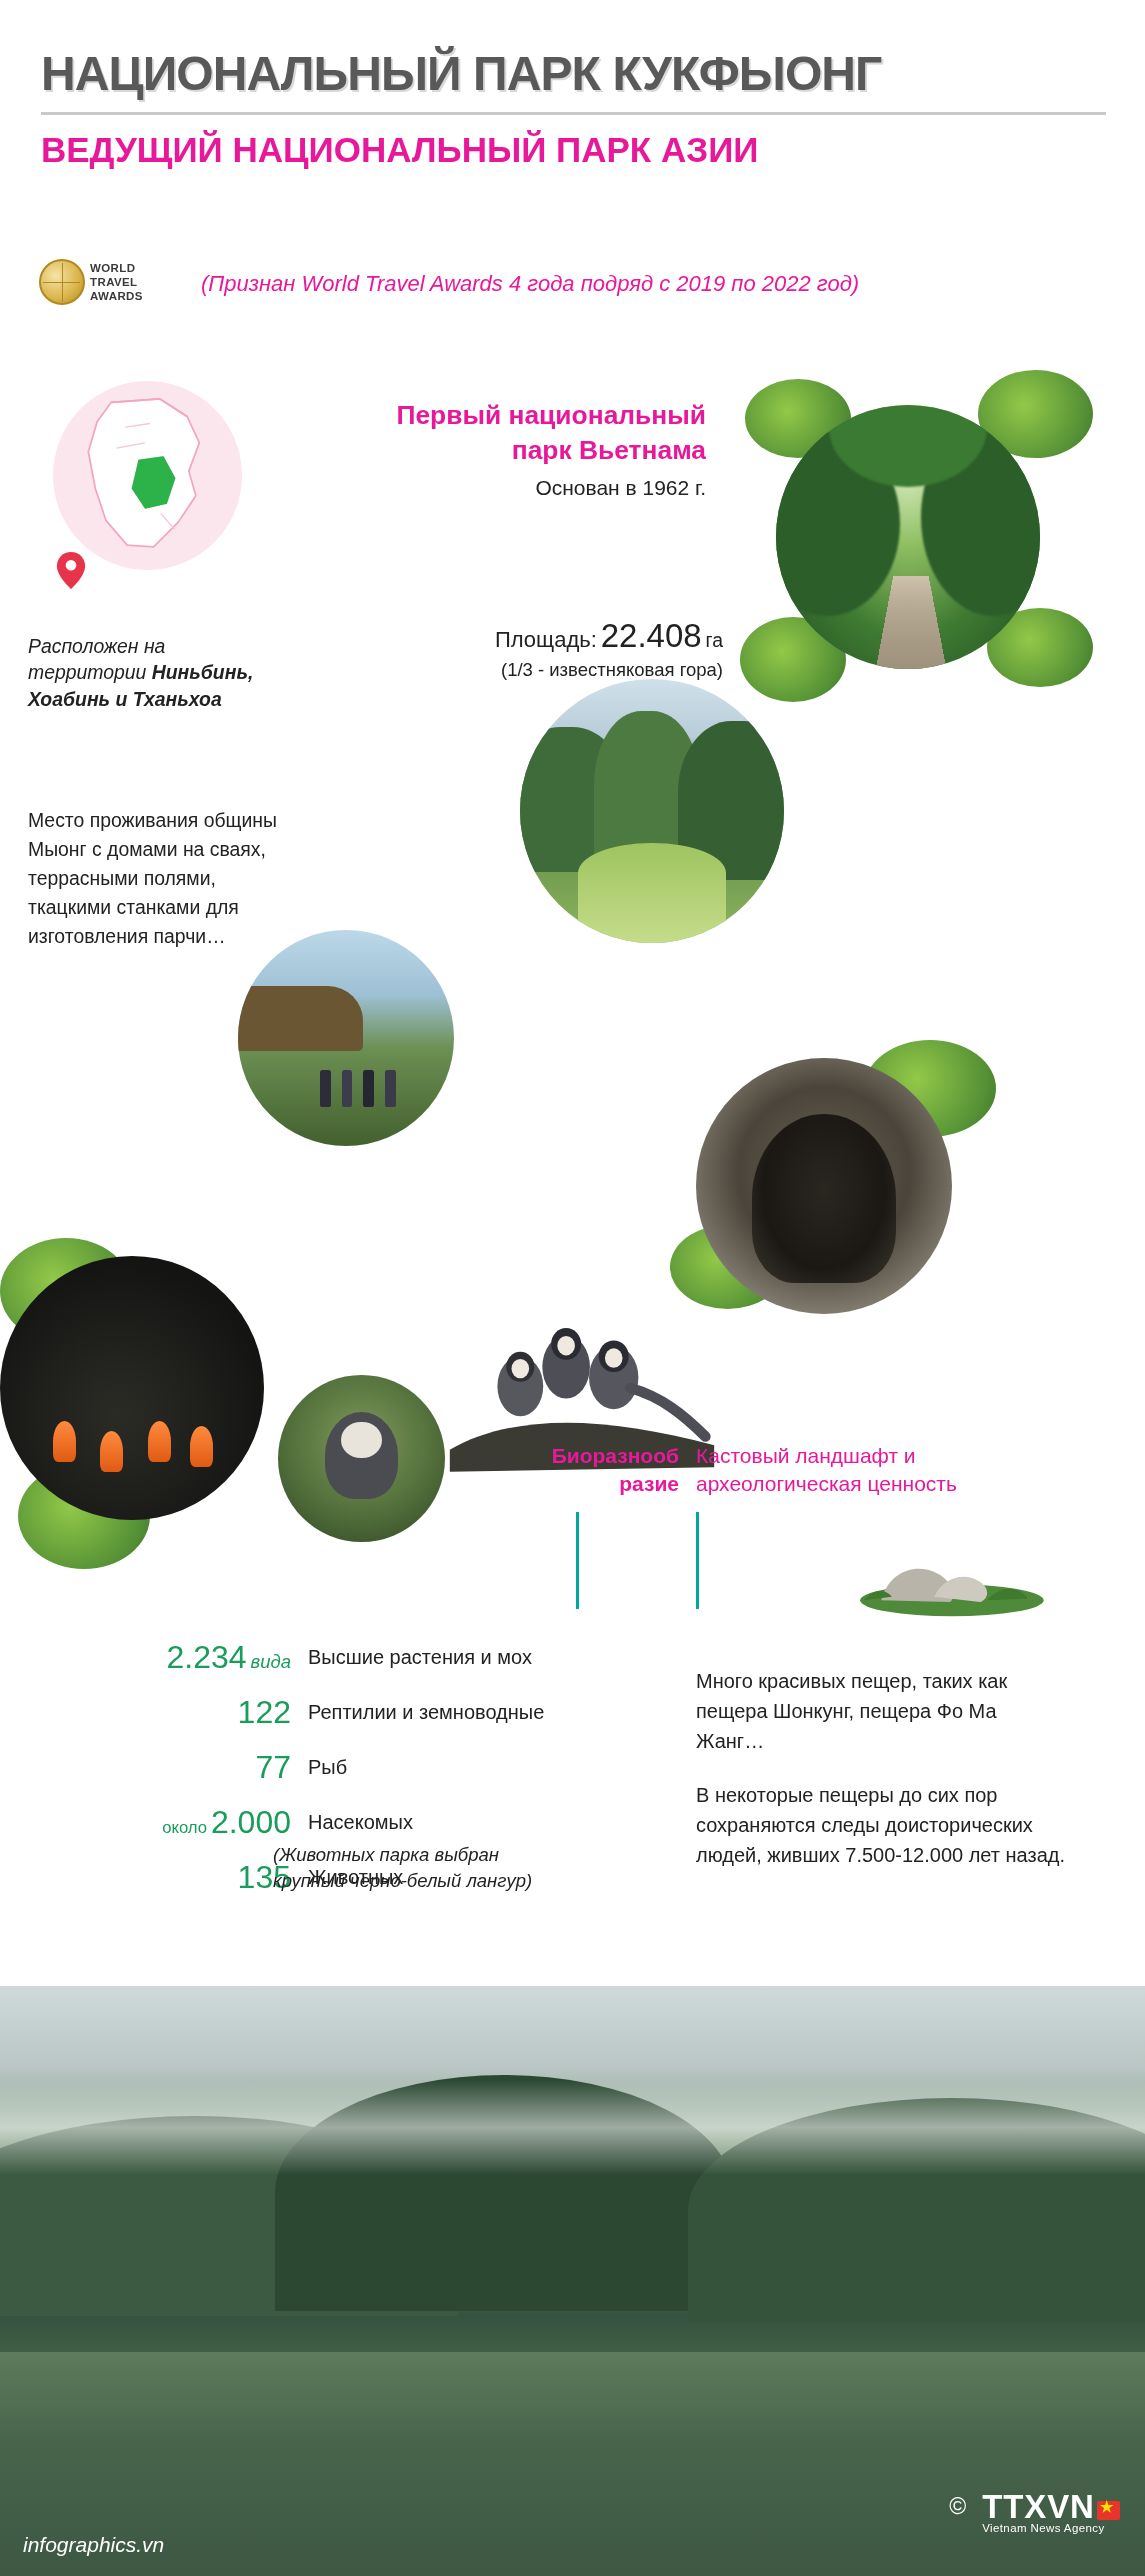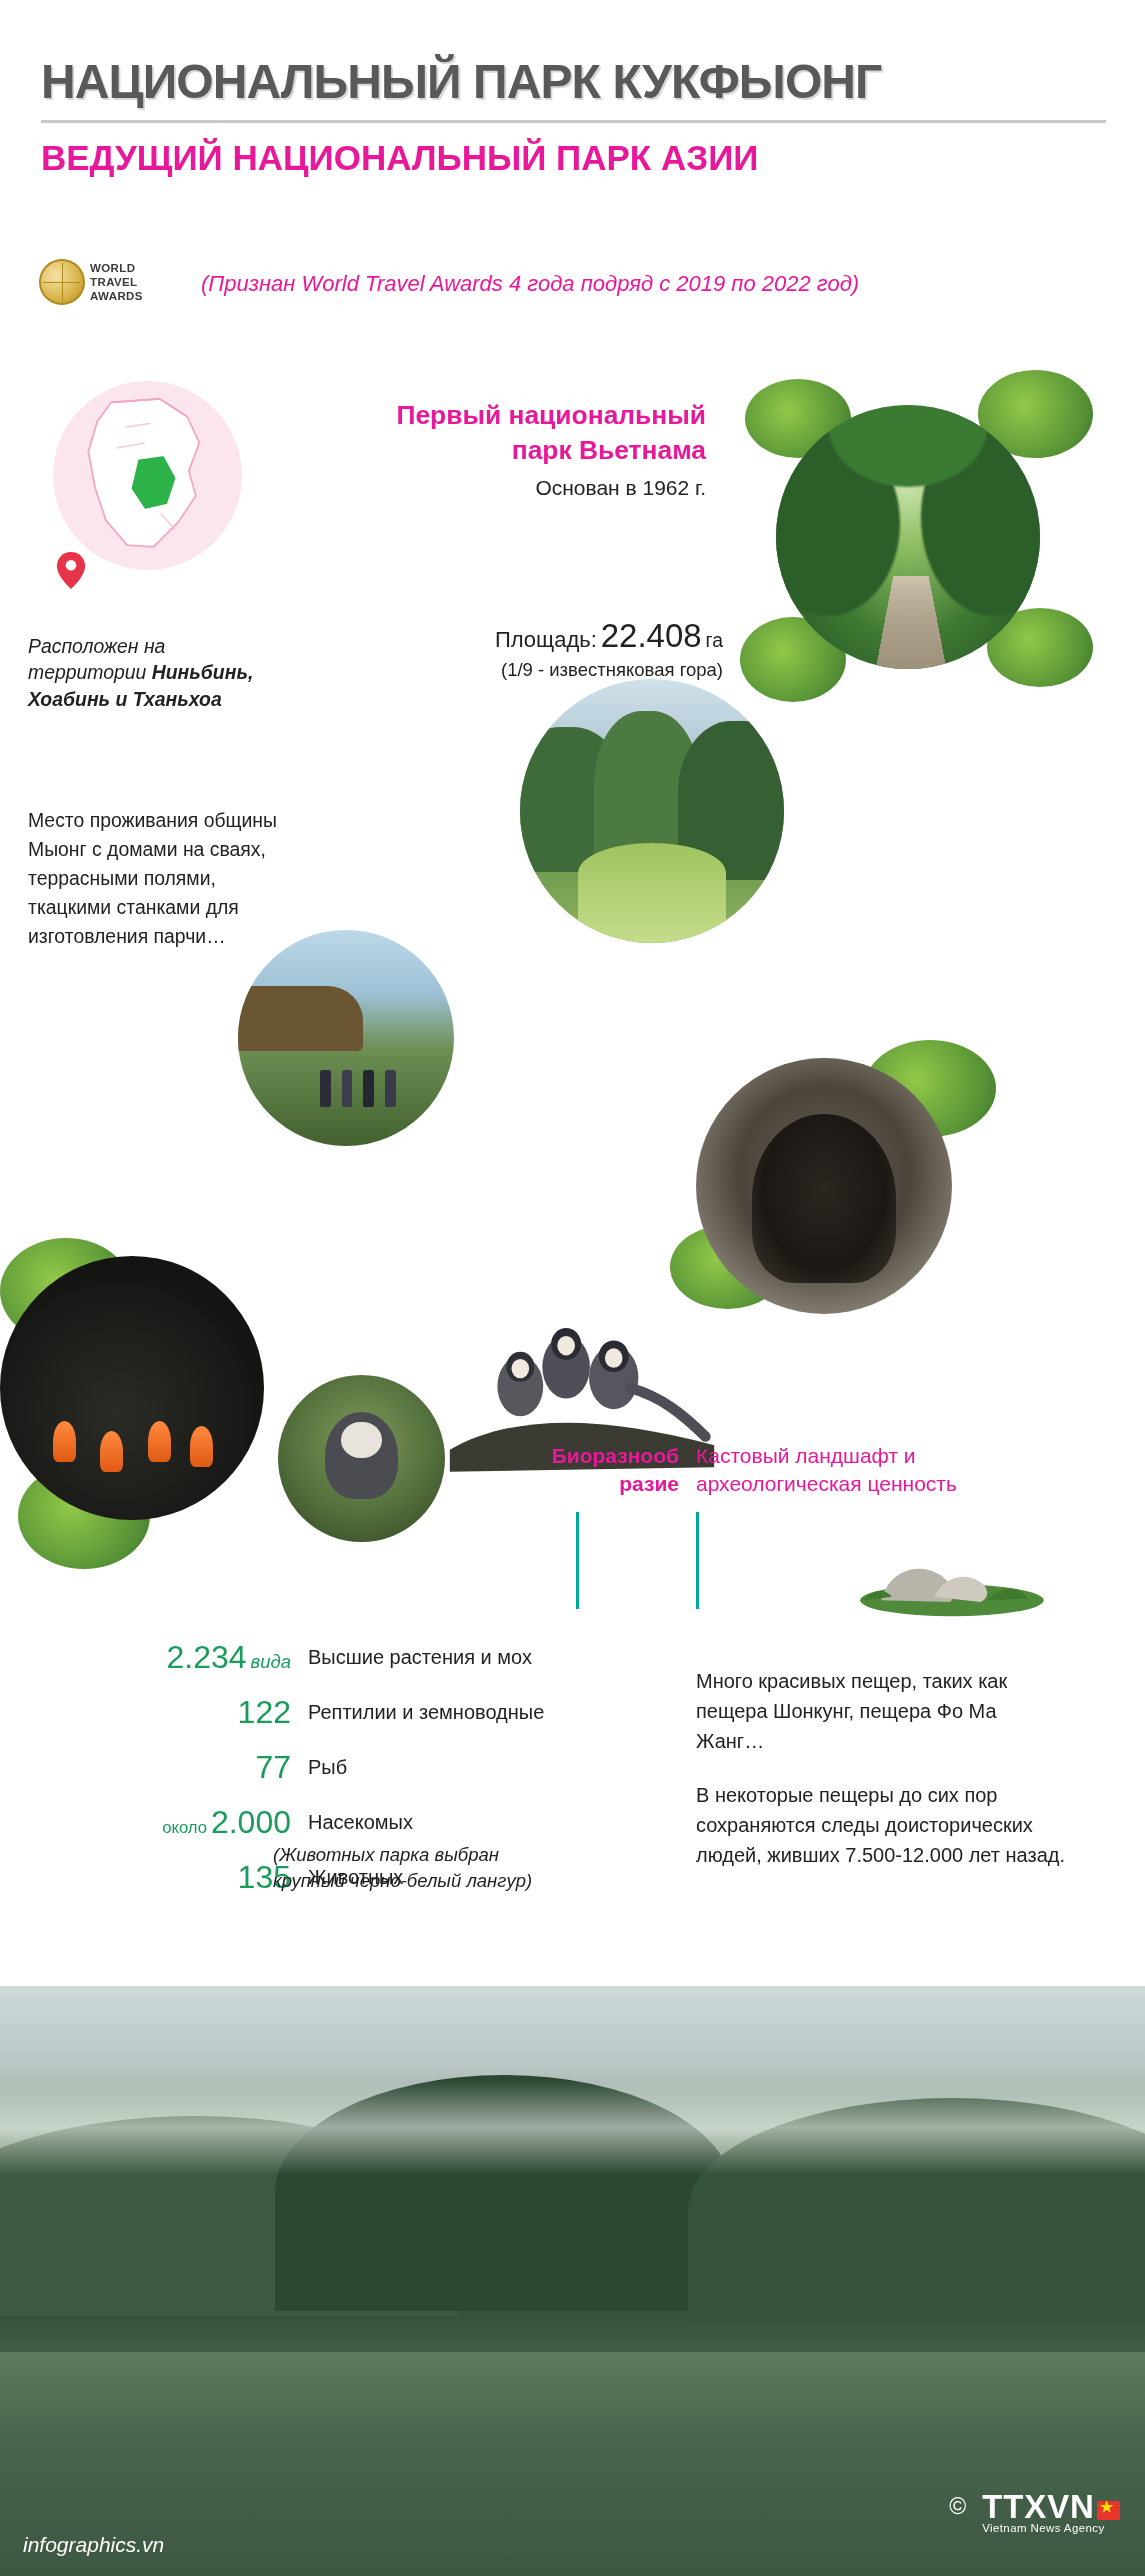--- a/index.html
+++ b/index.html
@@ -8,21 +8,21 @@
     height: 2576px;
     background: #ffffff;
     font-family: "Liberation Sans", sans-serif;
     position: relative;
     overflow: hidden;
   }
 
   
   .header {
     position: absolute;
-    top: 12px; left: 0; right: 0;
+    top: 4px; left: 0; right: 0;
     height: 264px;
     padding-left: 20px;
   }
   .title-main {
     position: absolute;
     top: 42px; left: 41px;
     font-size: 48px;
     font-weight: bold;
     letter-spacing: -0.9px;
     color: #595959;
@@ -400,21 +400,21 @@
 <div class="myong-text">Место проживания общины Мыонг с домами на сваях, террасными полями, ткацкими станками для изготовления парчи…</div>
 
 <div class="first-park">Первый национальный парк Вьетнама</div>
 <div class="founded">Основан в 1962 г.</div>
 
 <div class="area-line">
   <span class="area-label">Площадь:</span>
   <span class="area-value">22.408</span>
   <span class="area-unit">га</span>
 </div>
-<div class="area-note">(1/9 - известняковая гора)</div>
+<div class="area-note">(1/3 - известняковая гора)</div>
 
 <div class="leafy" style="top:379px;left:745px;width:106px;height:79px;"></div>
 <div class="leafy" style="top:370px;left:978px;width:115px;height:88px;"></div>
 <div class="leafy" style="top:617px;left:740px;width:106px;height:85px;"></div>
 <div class="leafy" style="top:608px;left:987px;width:106px;height:79px;"></div>
 <div class="leafy" style="top:1040px;left:864px;width:132px;height:97px;"></div>
 <div class="leafy" style="top:1225px;left:670px;width:115px;height:84px;"></div>
 <div class="leafy" style="top:1238px;left:0px;width:132px;height:106px;"></div>
 <div class="leafy" style="top:1463px;left:17.6px;width:132px;height:106px;"></div>
 

